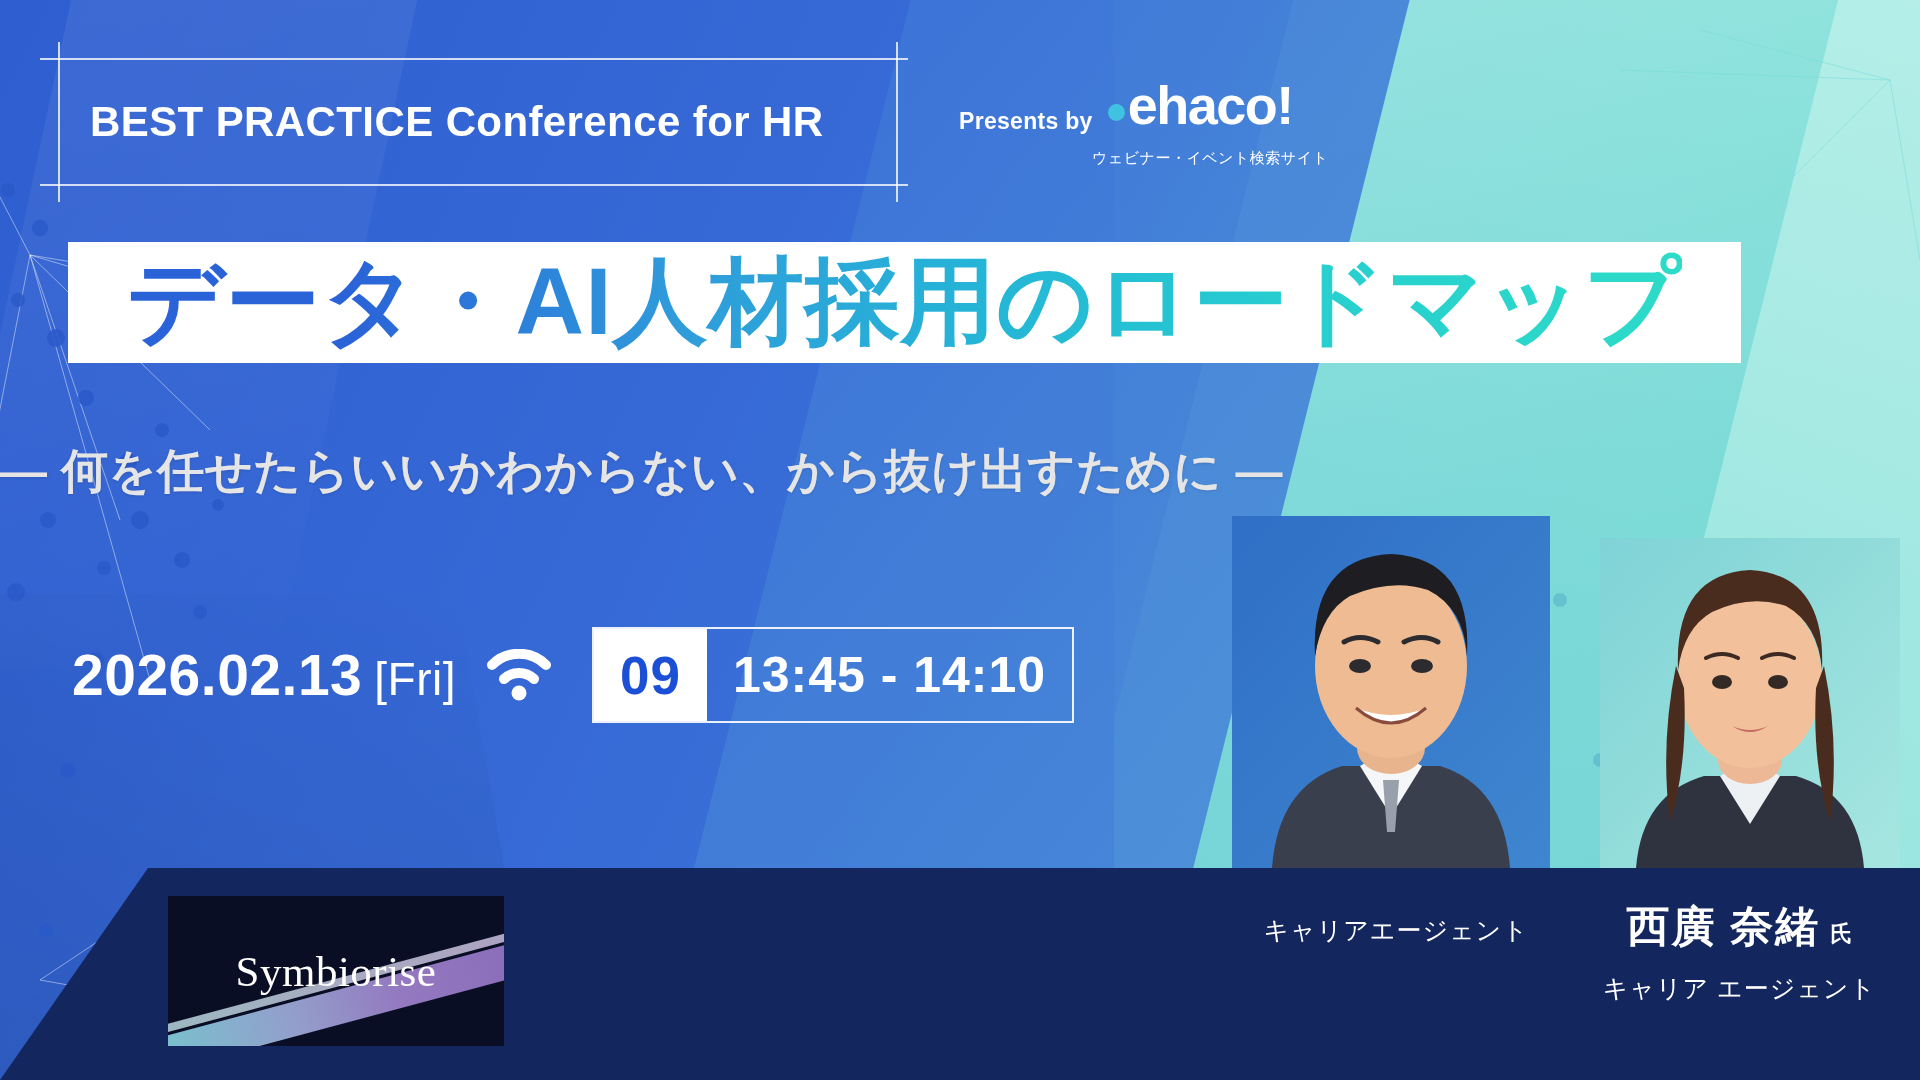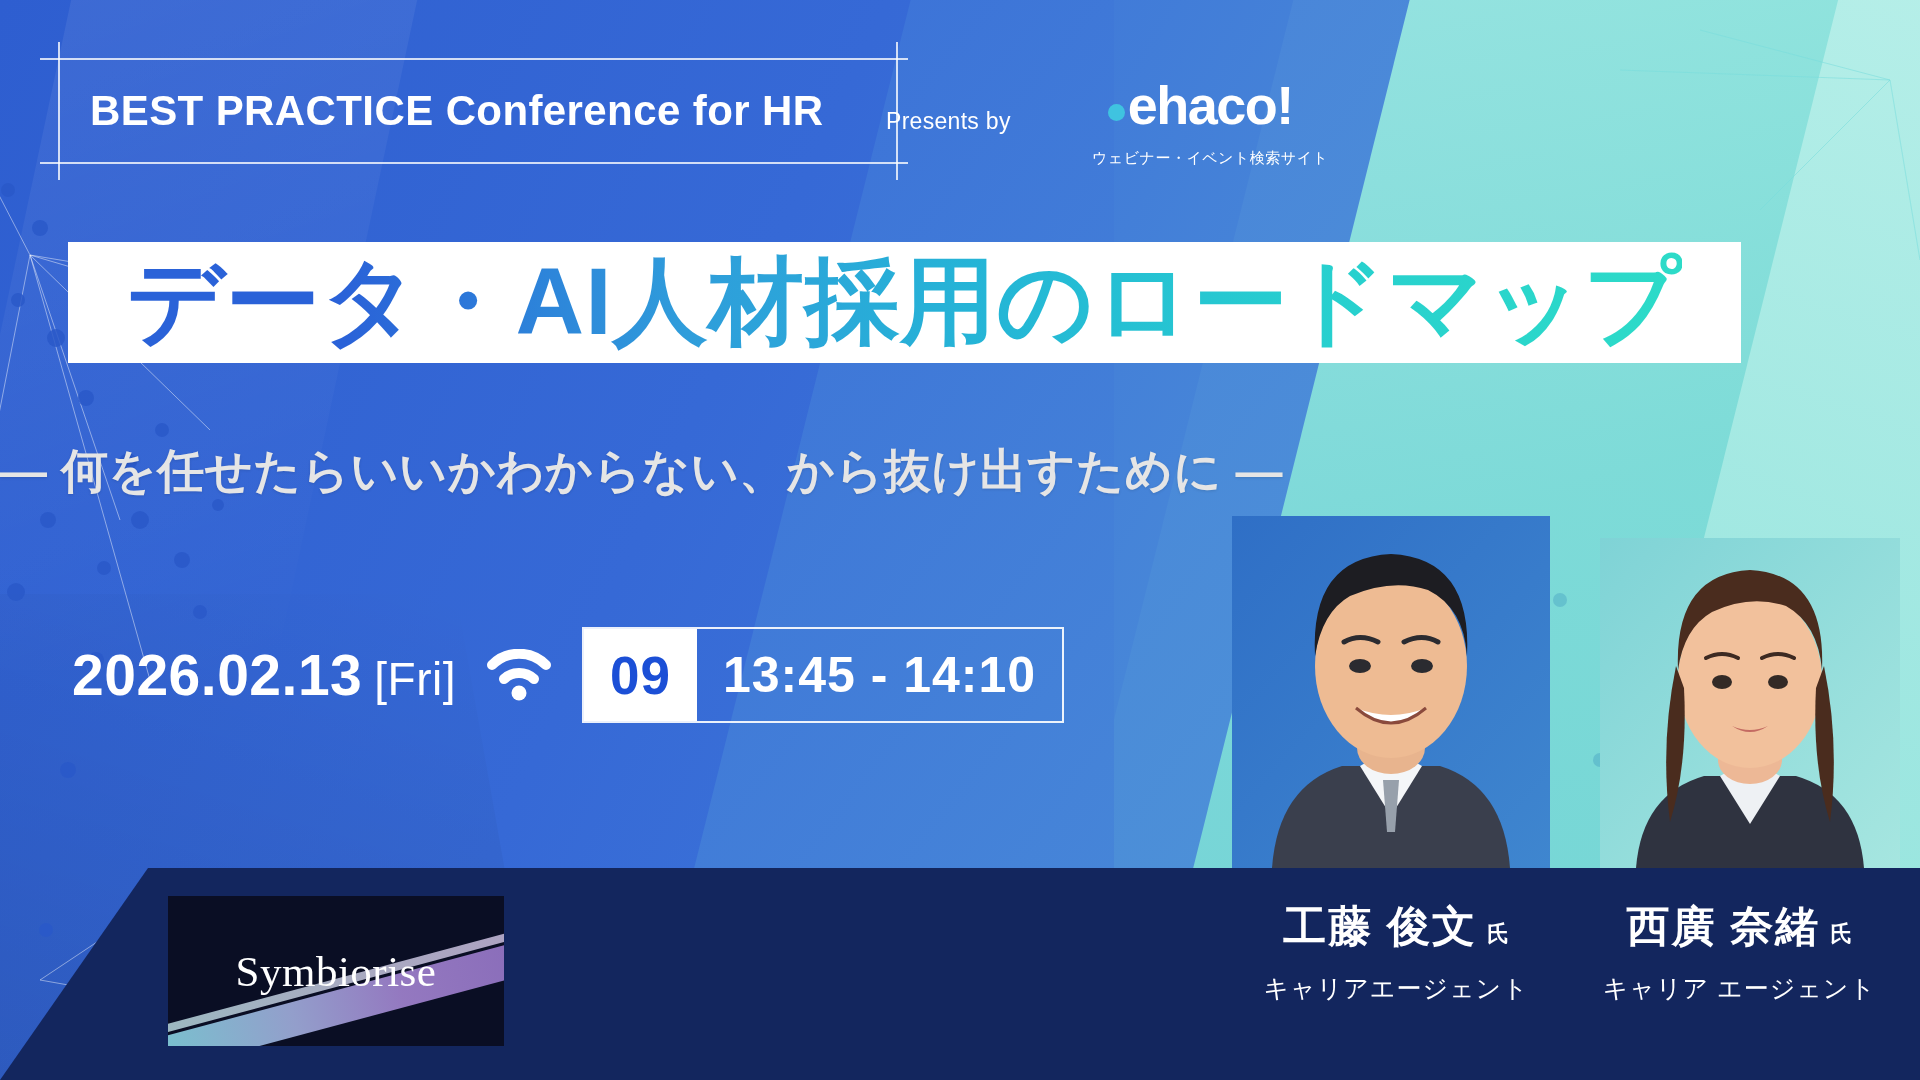--- a/index.html
+++ b/index.html
@@ -72,21 +72,21 @@
     width: 30%; height: 45%;
     background: linear-gradient(20deg, rgba(0,0,0,.10), rgba(0,0,0,0));
     transform: skewX(10deg);
   }
   .net-svg { position: absolute; inset: 0; width: 100%; height: 100%; }
 
   
   .hdr-frame {
     position: absolute;
     left: 58px; top: 58px;
-    width: 840px; height: 106px;
+    width: 840px; height: 128px;
   }
   .ch { position: absolute; background: rgba(255,255,255,.78); }
   .ch.v { width: 2px; height: 100%; }
   .ch.h { height: 2px; width: 100%; }
   .ch.tl-v { left: 0; top: -16px; height: calc(100% + 32px); }
   .ch.tl-h { left: -18px; top: 0; width: calc(100% + 28px); }
   .ch.bl-h { left: -18px; bottom: 0; width: calc(100% + 28px); }
   .ch.r-v  { right: 0; top: -16px; height: calc(100% + 32px); }
 
   .hdr-title {
@@ -96,24 +96,24 @@
     color: #ffffff;
     font-size: 42px;
     font-weight: 700;
     letter-spacing: .4px;
     white-space: nowrap;
   }
 
   
   .presents {
     position: absolute;
-    left: 886px; top: 108px;
+    left: 959px; top: 108px;
     color: #ffffff;
     font-size: 23px;
-    font-weight: 400;
+    font-weight: 700;
     letter-spacing: .3px;
   }
   .ehaco {
     position: absolute;
     left: 1092px; top: 78px;
     text-align: center;
   }
   .ehaco-word {
     position: relative;
     color: #ffffff;
@@ -197,21 +197,21 @@
   }
   .date-text .dow { font-size: 46px; font-weight: 400; margin-left: 12px; }
 
   .wifi-icon { width: 66px; height: 52px; display: block; }
 
   .time-box {
     display: flex;
     align-items: stretch;
     height: 92px;
     border: 2px solid rgba(255,255,255,.9);
-    margin-left: 0;
+    margin-left: 10px;
   }
   .session-no {
     background: #ffffff;
     color: #1b4fd6;
     font-size: 53px;
     font-weight: 800;
     display: flex;
     align-items: center;
     justify-content: center;
     padding: 0 26px;
@@ -483,23 +483,20 @@
 
     <div class="logo-box">
       <span class="logo-stripe"></span>
       <span class="logo-stripe thin"></span>
       <span class="logo-word">Symbiorise</span>
     </div>
 
 
     <div class="speakers">
       <div class="speaker">
-        <div class="sp-name">
-          <span>工藤 俊文</span><span class="hon">氏</span>
-        </div>
         <div class="sp-role">キャリアエージェント</div>
       </div>
 
       <div class="speaker">
         <div class="sp-name">
           <span>西廣 奈緒</span><span class="hon">氏</span>
         </div>
         <div class="sp-role">キャリア エージェント</div>
       </div>
     </div>

